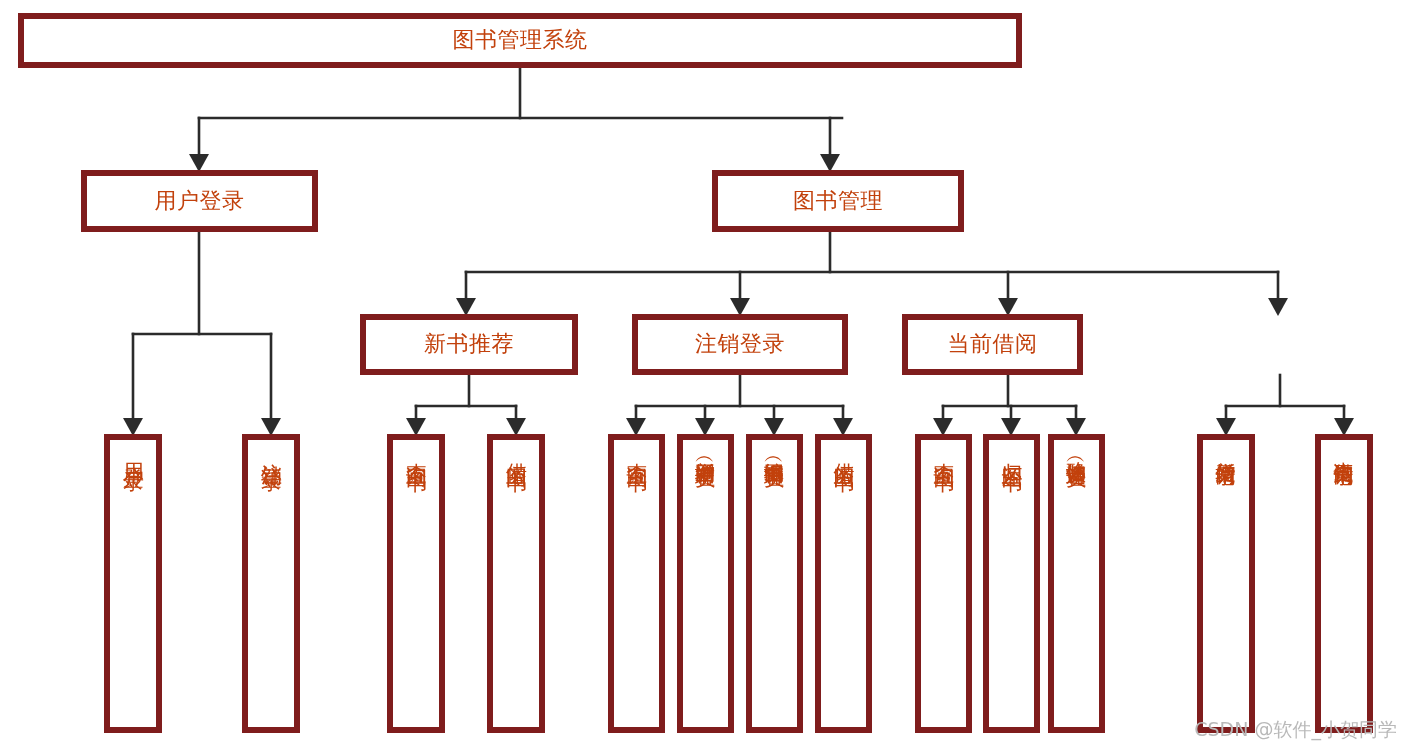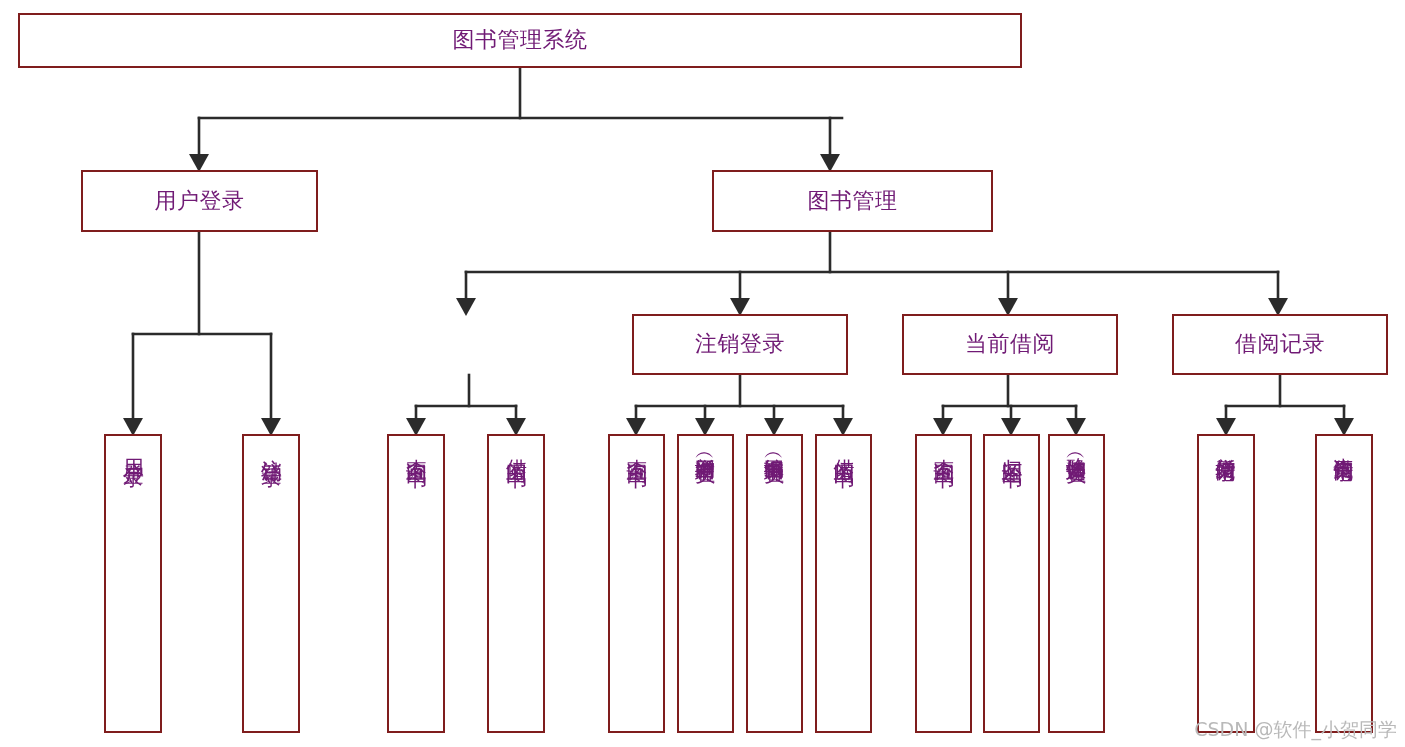--- a/index.html
+++ b/index.html
@@ -25,25 +25,25 @@
     left: 0;
     top: 0;
     width: 1405px;
     height: 747px;
     pointer-events: none;
   }
   .node {
     position: absolute;
     box-sizing: border-box;
     background: #ffffff;
-    border: 2px solid #7f1d1d;
+    border: 6px solid #7f1d1d;
     display: flex;
     align-items: center;
     justify-content: center;
-    color: #701a75;
+    color: #c2410c;
     z-index: 2;
   }
   .node-label {
     display: block;
     text-align: center;
     line-height: 1.12;
     white-space: nowrap;
   }
   .h-node .node-label {
     font-size: 22px;
@@ -132,32 +132,32 @@
     </g>
   </svg>
 
   <div class="node h-node" style="left:18px; top:13px; width:1004px; height:55px;">
     <span class="node-label">图书管理系统</span>
   </div>
 
   <div class="node h-node" style="left:81px; top:170px; width:237px; height:62px;">
     <span class="node-label">用户登录</span>
   </div>
-  <div class="node h-node" style="left:712px; top:170px; width:281px; height:62px;">
+  <div class="node h-node" style="left:712px; top:170px; width:252px; height:62px;">
     <span class="node-label">图书管理</span>
   </div>
 
+  <div class="node h-node" style="left:360px; top:314px; width:218px; height:61px;">
+    <span class="node-label">新书推荐</span>
+  </div>
   <div class="node h-node" style="left:632px; top:314px; width:216px; height:61px;">
     <span class="node-label">注销登录</span>
   </div>
-  <div class="node h-node" style="left:902px; top:314px; width:216px; height:61px;">
+  <div class="node h-node" style="left:902px; top:314px; width:181px; height:61px;">
     <span class="node-label">当前借阅</span>
-  </div>
-  <div class="node h-node" style="left:1172px; top:314px; width:216px; height:61px;">
-    <span class="node-label">借阅记录</span>
   </div>
 
   <div class="node v-node" style="left:104px; top:434px; width:58px; height:299px;">
     <span class="node-label">用户登录</span>
   </div>
   <div class="node v-node" style="left:242px; top:434px; width:58px; height:299px;">
     <span class="node-label">注销登录</span>
   </div>
 
   <div class="node v-node" style="left:387px; top:434px; width:58px; height:299px;">

